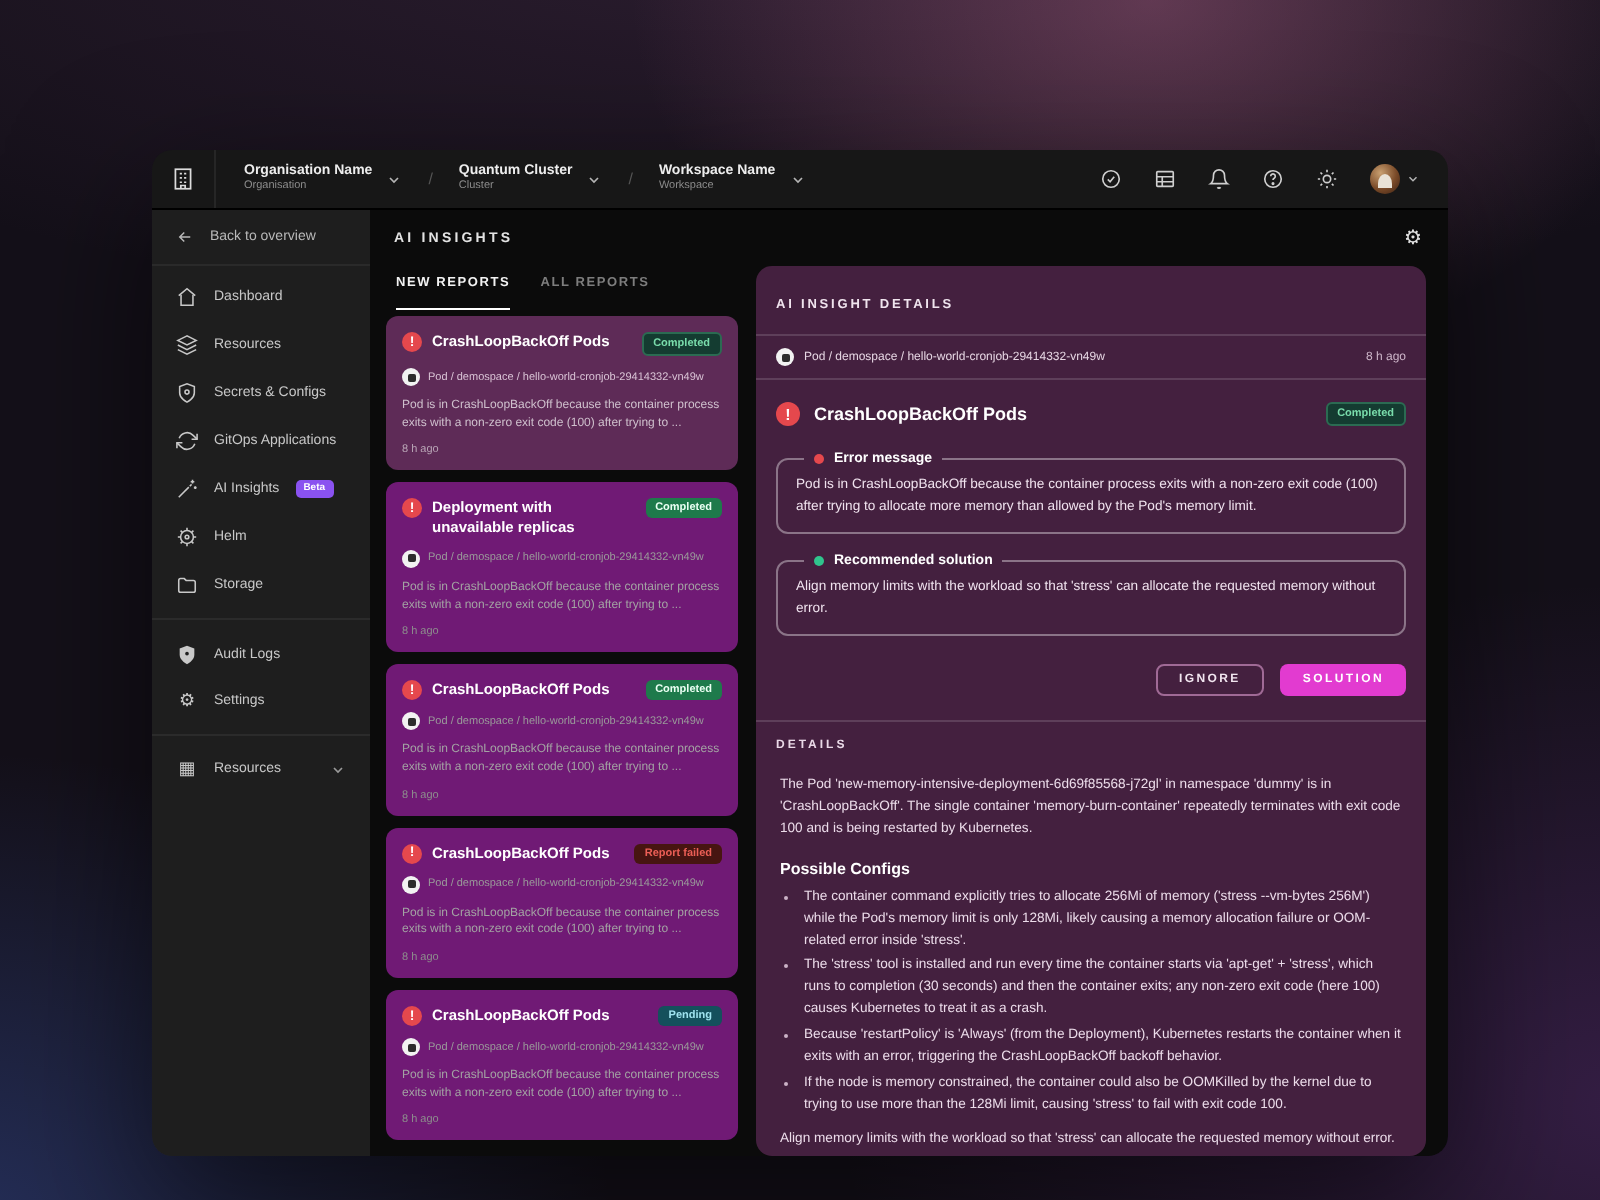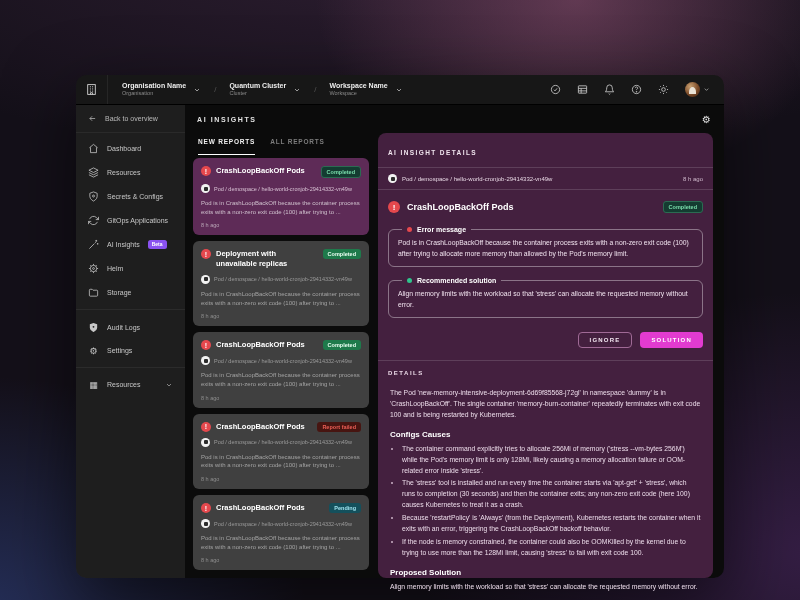--- a/index.html
+++ b/index.html
@@ -66,21 +66,21 @@
   .main-header { height:28px; display:flex; align-items:center; justify-content:space-between; padding:0 12px; }
   .main-title { font-size:7px; letter-spacing:1.6px; color:#e3e3e3; font-weight:bold; }
   .content { display:flex; align-items:flex-start; padding:0 11px 0 8px; gap:9px; }
 
   
   .list-col { width:176px; flex-shrink:0; }
   .tabs { display:flex; gap:15px; padding:5px 4px 0 5px; height:22px; }
   .tab { font-size:6.5px; font-weight:bold; letter-spacing:.8px; color:#7d7d7d; cursor:pointer; padding-bottom:5px; }
   .tab.active { color:#f2f2f2; border-bottom:1.5px solid #fff; }
   .cards { display:flex; flex-direction:column; gap:6px; margin-top:3px; }
-  .card { background:#404040; border-radius:6px; padding:8px 8px 7px 8px; cursor:pointer; }
+  .card { background:#701a75; border-radius:6px; padding:8px 8px 7px 8px; cursor:pointer; }
   .card.selected { background:#5e2b57; }
   .card-head { display:flex; align-items:flex-start; gap:5px; }
   .card-title { flex:1; font-size:7.5px; font-weight:bold; color:#fff; line-height:1.3; }
   .card-badge { font-size:5.5px; font-weight:bold; padding:2px 5px; border-radius:3px; white-space:nowrap; }
   .card-badge[data-type="completed"] { background:#1e7a4b; color:#eafff3; }
   .card-badge[data-type="completed-muted"] { background:#143c31; color:#79dcab; border:1px solid #2b6b52; }
   .card-badge[data-type="failed"] { background:#471511; color:#ec5f56; }
   .card-badge[data-type="pending"] { background:#14505c; color:#9fe3ef; }
   .err-ic { width:10px; height:10px; min-width:10px; border-radius:50%; background:#e5484d; color:#fff;
     display:flex; align-items:center; justify-content:center; font-size:7px; font-weight:bold; }
@@ -424,29 +424,28 @@
           <div class="d-actions">
             <button class="btn-ignore">IGNORE</button>
             <button class="btn-solution">SOLUTION</button>
           </div>
 
           <div class="d-details-label">DETAILS</div>
 
           <div class="d-content">
             <p>The Pod 'new-memory-intensive-deployment-6d69f85568-j72gl' in namespace 'dummy' is in 'CrashLoopBackOff'. The single container 'memory-burn-container' repeatedly terminates with exit code 100 and is being restarted by Kubernetes.</p>
 
-            <h3>Configs Causes</h3>
+            <h3>Possible Configs</h3>
             <ul>
               <li>The container command explicitly tries to allocate 256Mi of memory ('stress --vm-bytes 256M') while the Pod's memory limit is only 128Mi, likely causing a memory allocation failure or OOM-related error inside 'stress'.</li>
               <li>The 'stress' tool is installed and run every time the container starts via 'apt-get' + 'stress', which runs to completion (30 seconds) and then the container exits; any non-zero exit code (here 100) causes Kubernetes to treat it as a crash.</li>
               <li>Because 'restartPolicy' is 'Always' (from the Deployment), Kubernetes restarts the container when it exits with an error, triggering the CrashLoopBackOff backoff behavior.</li>
               <li>If the node is memory constrained, the container could also be OOMKilled by the kernel due to trying to use more than the 128Mi limit, causing 'stress' to fail with exit code 100.</li>
             </ul>
 
-            <h3>Proposed Solution</h3>
             <p>Align memory limits with the workload so that 'stress' can allocate the requested memory without error.</p>
 
           </div>
         </div>
 
       </div>
     </div>
   </div>
 </div>
 

